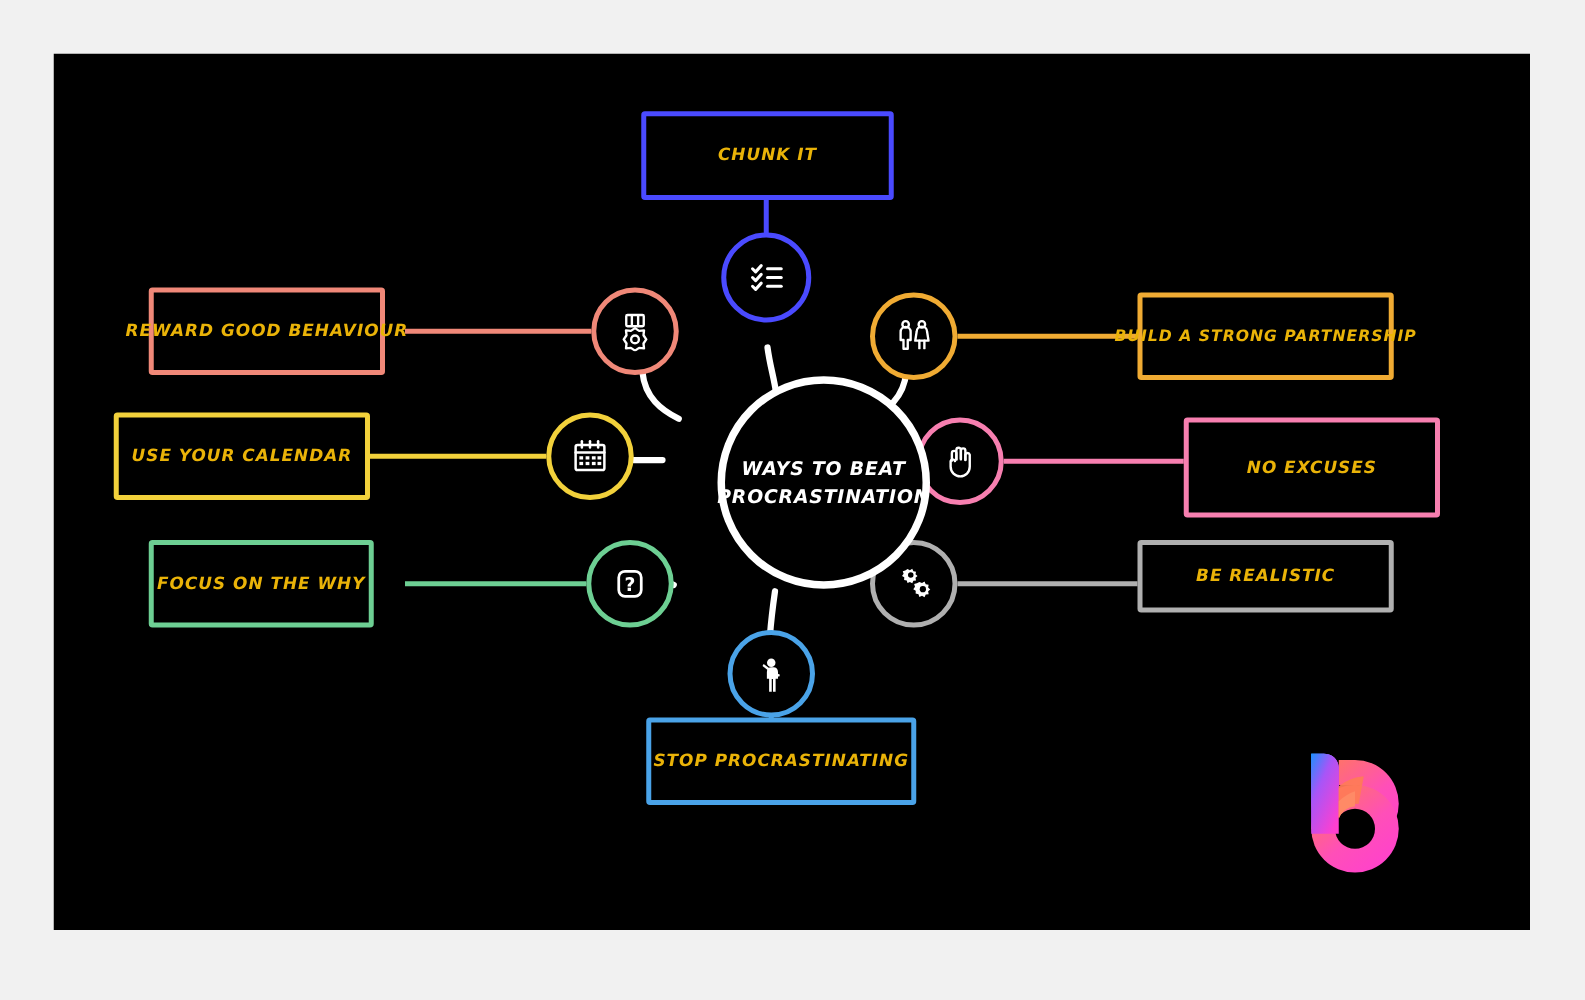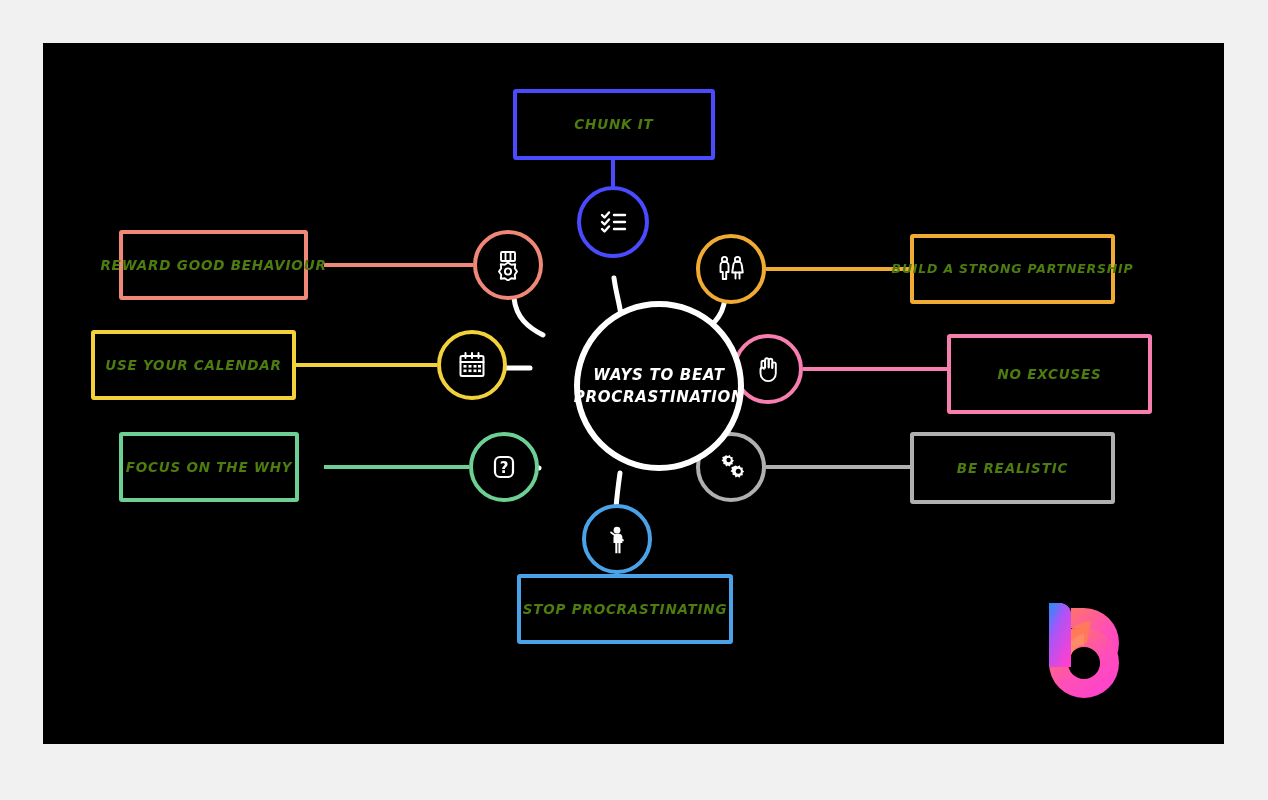--- a/index.html
+++ b/index.html
@@ -45,21 +45,21 @@
     background: #000000;
     border-style: solid;
     border-width: 4px;
     border-radius: 3px;
     display: flex;
     align-items: center;
     justify-content: center;
     padding: 4px 12px;
   }
   .node-box .node-label {
-    color: #4d7c0f;
+    color: #eab308;
     font-family: "DejaVu Sans", sans-serif;
     font-style: italic;
     font-weight: 700;
     font-size: 13.5px;
     letter-spacing: 0.8px;
     text-align: center;
     line-height: 1.25;
     white-space: nowrap;
   }
 
@@ -243,21 +243,21 @@
       <svg width="28" height="30" viewBox="0 0 28 30">
         <g fill="none" stroke="#ffffff" stroke-width="1.9" stroke-linejoin="round" stroke-linecap="round">
           <path d="M7.5 14.5 v-6 a1.8 1.8 0 0 1 3.6 0 v5"></path>
           <path d="M11.1 13.5 v-7.5 a1.8 1.8 0 0 1 3.6 0 v7"></path>
           <path d="M14.7 13.5 v-7 a1.8 1.8 0 0 1 3.6 0 v7.2"></path>
           <path d="M18.3 14 v-4.2 a1.8 1.8 0 0 1 3.5 0 v9.4 c0 4.6 -3.4 7.9 -7.6 7.9 c-4.1 0 -7.7 -3.3 -7.7 -7.9 v-4.3 a1.8 1.8 0 0 1 3.5 0"></path>
         </g>
       </svg>
     </div>
 
-    <div class="node-box" style="left:867px; top:389px; width:205px; height:72px; border-color:#b0b0b0;">
+    <div class="node-box" style="left:867px; top:389px; width:205px; height:58px; border-color:#b0b0b0;">
       <span class="node-label">BE REALISTIC</span>
     </div>
     <div class="icon-circle" style="left:653px; top:389px; width:70px; height:70px; border-color:#b0b0b0;">
       <svg width="32" height="30" viewBox="0 0 32 30">
         <g fill="#ffffff">
           <path d="M11 3.2 l1.9 0.9 1.9 -1.1 0.9 2 2.1 0.3 -0.4 2.1 1.6 1.4 -1.6 1.4 0.4 2.1 -2.1 0.3 -0.9 2 -1.9 -1.1 -1.9 0.9 -0.6 -2 -2.1 -0.5 0.1 -2.1 -1.8 -1.1 1.3 -1.7 -0.7 -2 2 -0.6 z"></path>
           <path d="M20.5 13.5 l2.1 0.9 2 -1.2 1 2.2 2.3 0.3 -0.4 2.3 1.7 1.5 -1.7 1.5 0.4 2.3 -2.3 0.3 -1 2.2 -2 -1.2 -2.1 0.9 -0.7 -2.2 -2.3 -0.5 0.1 -2.3 -2 -1.2 1.4 -1.9 -0.7 -2.2 2.2 -0.6 z"></path>
         </g>
         <circle cx="13.6" cy="8" r="2.2" fill="#000000"></circle>
         <circle cx="23.3" cy="19.3" r="2.5" fill="#000000"></circle>

